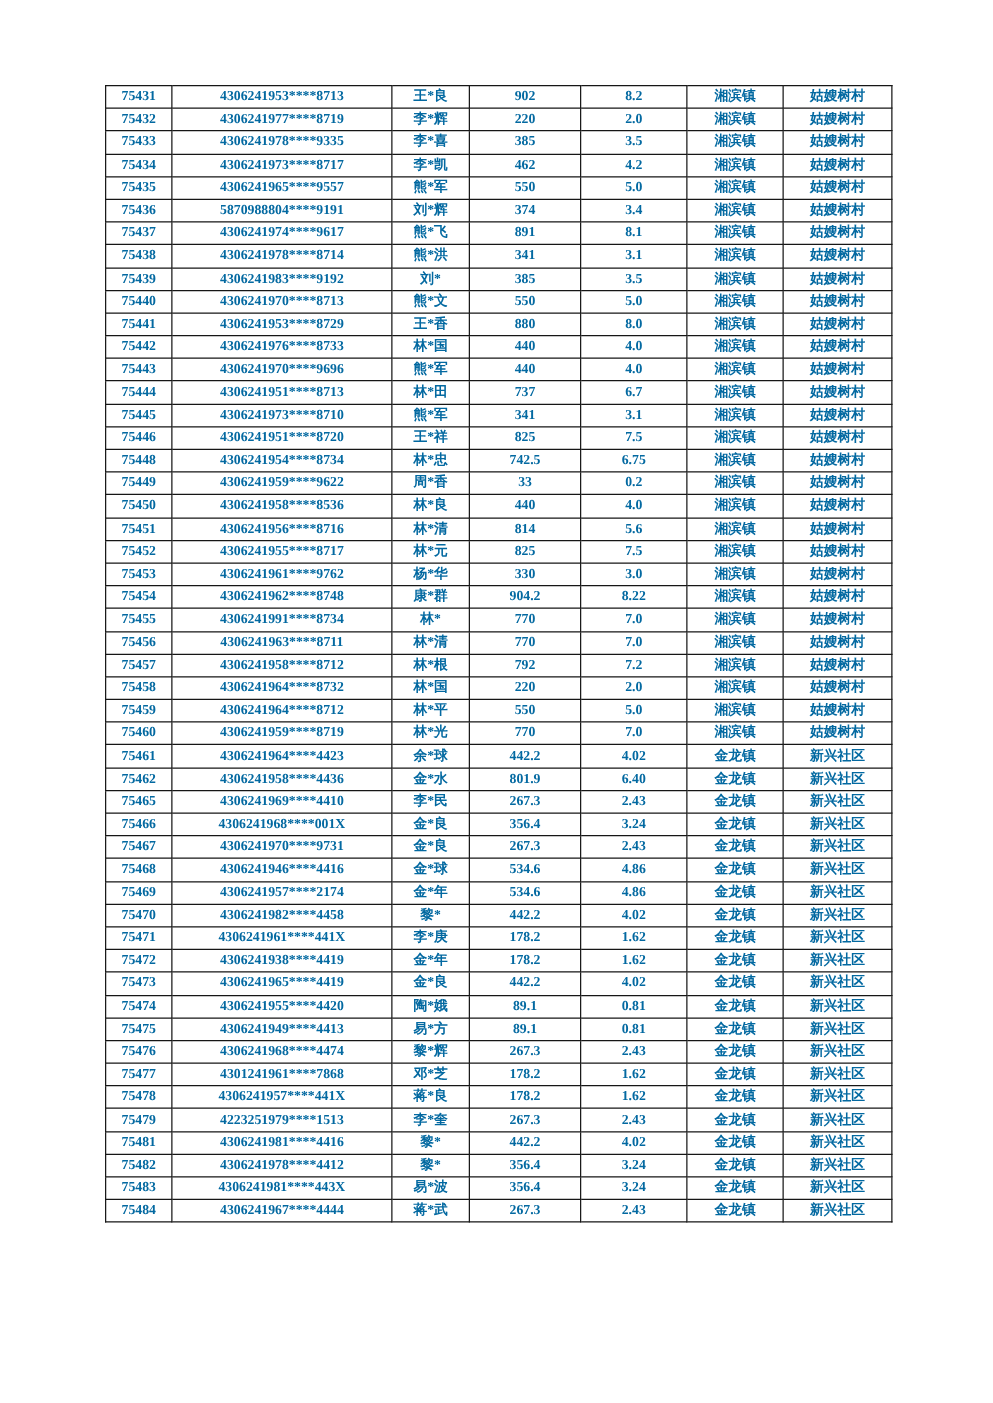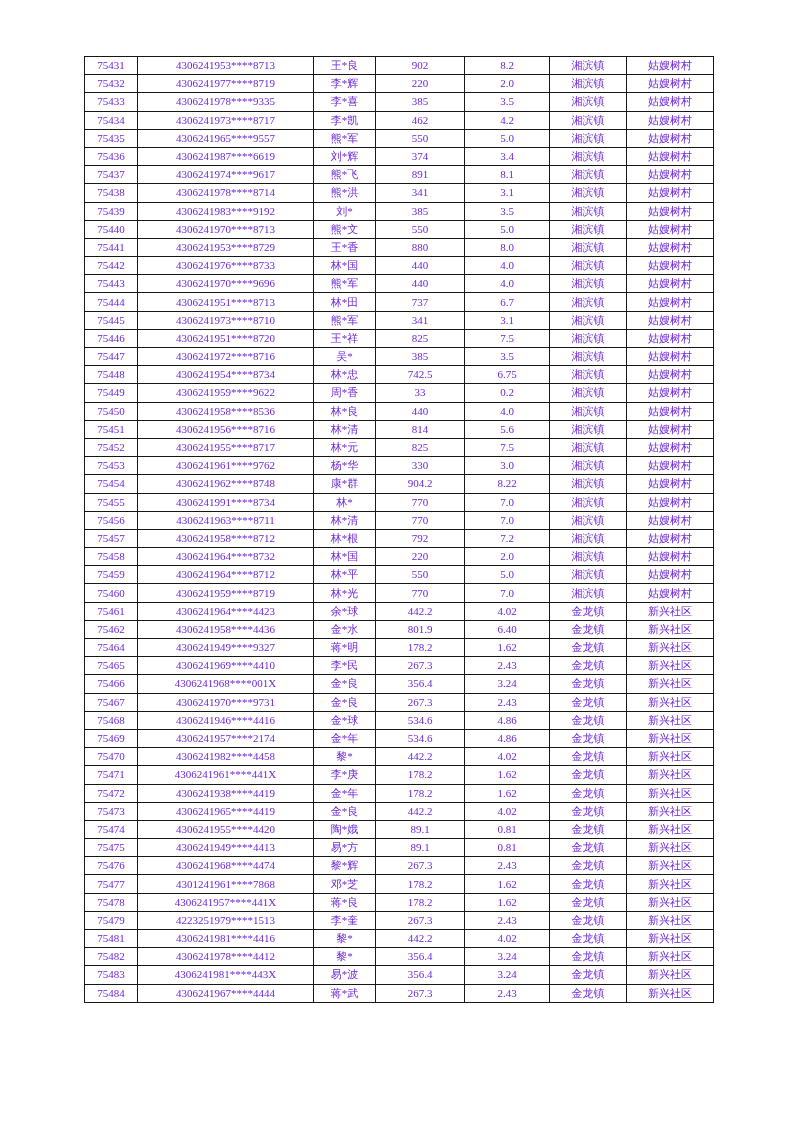--- a/index.html
+++ b/index.html
@@ -15,26 +15,27 @@
     font-family: "Liberation Serif", "DejaVu Serif", serif;
   }
   .page {
     position: absolute;
     inset: 0;
     background: #ffffff;
   }
   table.data {
     position: absolute;
     left: 84px;
-    top: 56px;
+    top: 68px;
     width: 629px;
     border-collapse: collapse;
     table-layout: fixed;
-    color: #6d28d9;
+    color: #0369a1;
     border: 1.5px solid #161616;
+    font-weight: bold;
   }
   table.data td {
     border-left: 1px solid #1a1a1a;
     border-right: 1px solid #1a1a1a;
     border-top: 1.5px solid #161616;
     border-bottom: 1.5px solid #161616;
     height: 18.2px;
     box-sizing: border-box;
     padding: 0 2px;
     text-align: center;
@@ -107,21 +108,21 @@
     <td>75435</td>
     <td>4306241965****9557</td>
     <td>熊*军</td>
     <td>550</td>
     <td>5.0</td>
     <td>湘滨镇</td>
     <td>姑嫂树村</td>
   </tr>
         <tr>
     <td>75436</td>
-    <td>4306241987****6619</td>
+    <td>5870988804****9191</td>
     <td>刘*辉</td>
     <td>374</td>
     <td>3.4</td>
     <td>湘滨镇</td>
     <td>姑嫂树村</td>
   </tr>
         <tr>
     <td>75437</td>
     <td>4306241974****9617</td>
     <td>熊*飞</td>
@@ -205,29 +206,20 @@
         <tr>
     <td>75446</td>
     <td>4306241951****8720</td>
     <td>王*祥</td>
     <td>825</td>
     <td>7.5</td>
     <td>湘滨镇</td>
     <td>姑嫂树村</td>
   </tr>
         <tr>
-    <td>75447</td>
-    <td>4306241972****8716</td>
-    <td>吴*</td>
-    <td>385</td>
-    <td>3.5</td>
-    <td>湘滨镇</td>
-    <td>姑嫂树村</td>
-  </tr>
-        <tr>
     <td>75448</td>
     <td>4306241954****8734</td>
     <td>林*忠</td>
     <td>742.5</td>
     <td>6.75</td>
     <td>湘滨镇</td>
     <td>姑嫂树村</td>
   </tr>
         <tr>
     <td>75449</td>
@@ -349,29 +341,20 @@
         <tr>
     <td>75462</td>
     <td>4306241958****4436</td>
     <td>金*水</td>
     <td>801.9</td>
     <td>6.40</td>
     <td>金龙镇</td>
     <td>新兴社区</td>
   </tr>
         <tr>
-    <td>75464</td>
-    <td>4306241949****9327</td>
-    <td>蒋*明</td>
-    <td>178.2</td>
-    <td>1.62</td>
-    <td>金龙镇</td>
-    <td>新兴社区</td>
-  </tr>
-        <tr>
     <td>75465</td>
     <td>4306241969****4410</td>
     <td>李*民</td>
     <td>267.3</td>
     <td>2.43</td>
     <td>金龙镇</td>
     <td>新兴社区</td>
   </tr>
         <tr>
     <td>75466</td>

